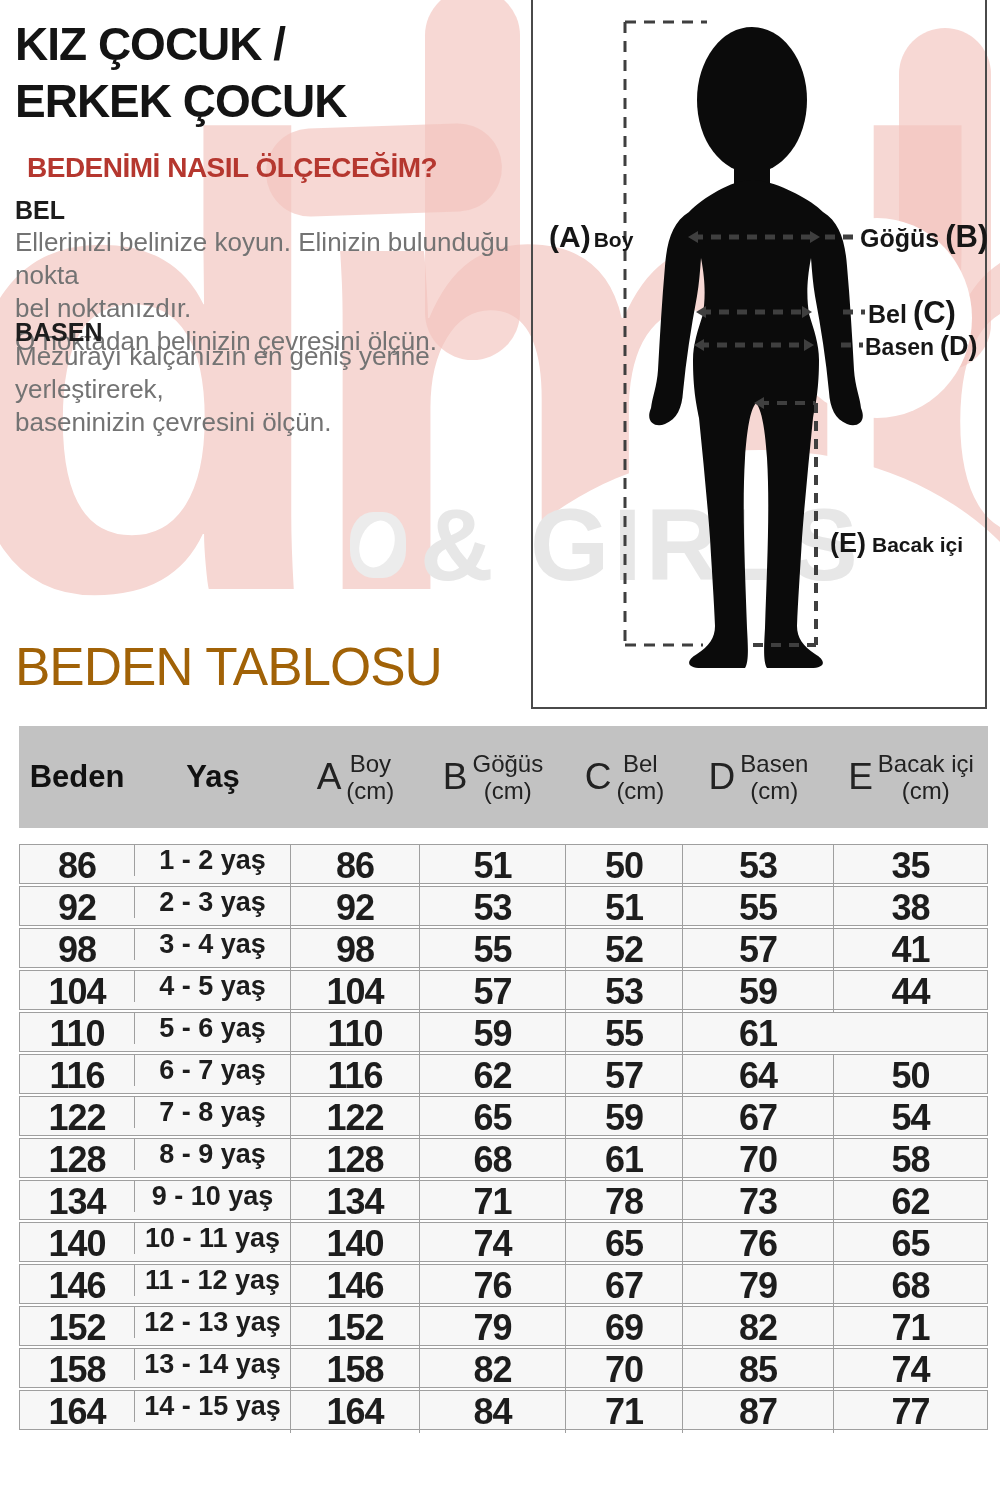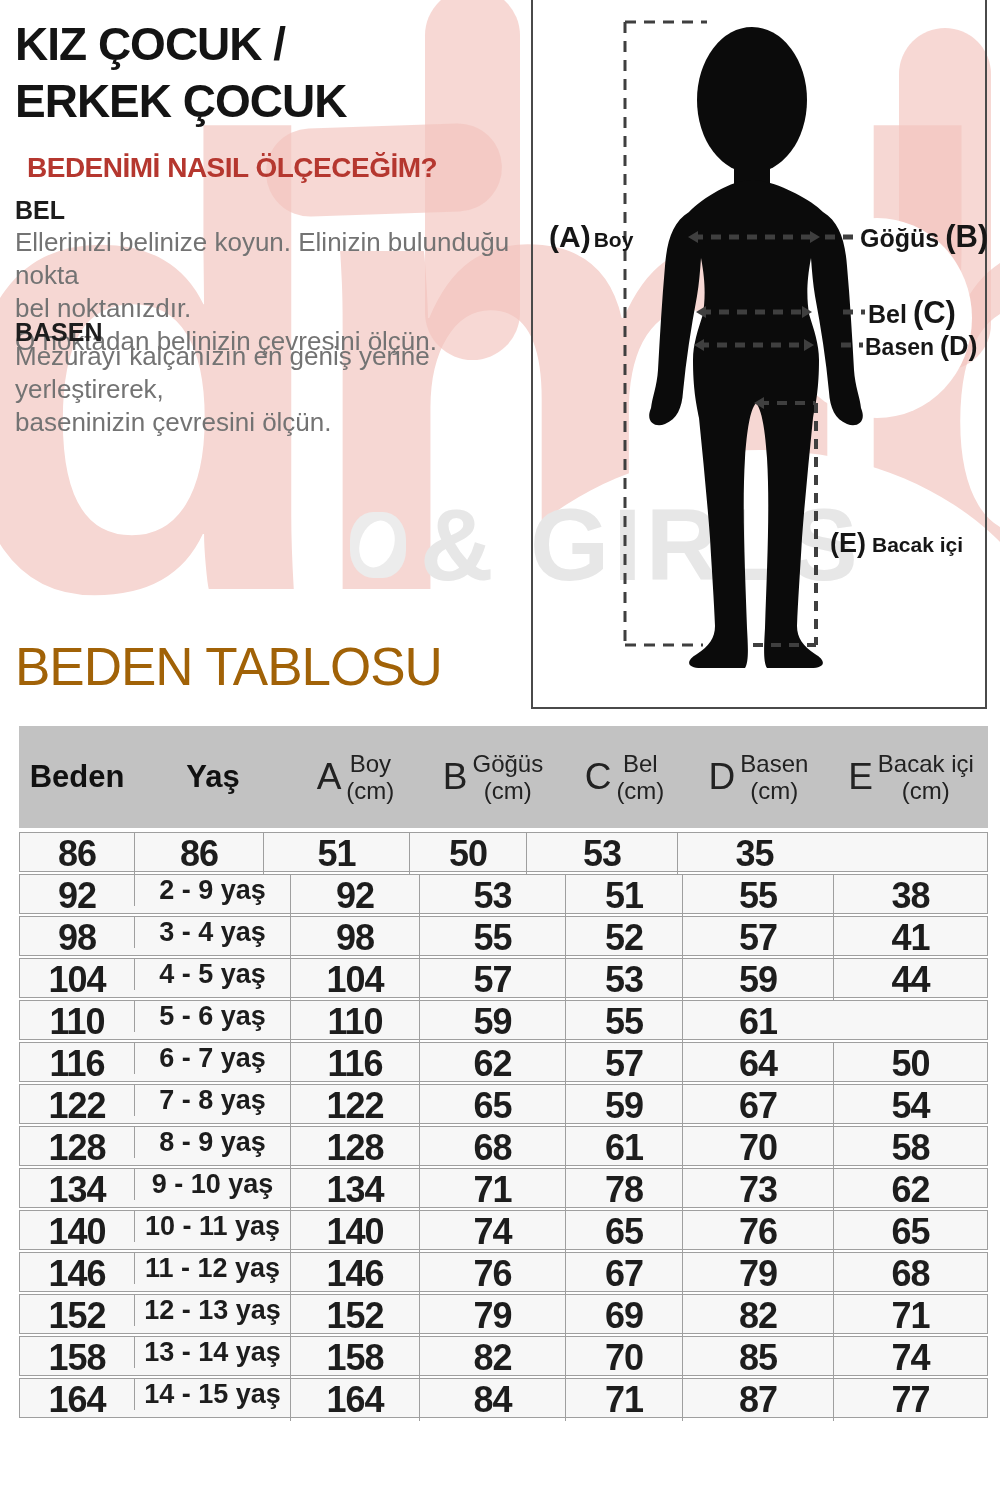--- a/index.html
+++ b/index.html
@@ -57,21 +57,21 @@
     font-weight:600; color:#161616; white-space:nowrap; }
   .ml-big{ font-size:30px; } .ml-small{ font-size:21px; }
   .lab-a{ left:549px; top:220px; gap:3px; }
   .lab-b{ left:860px; top:219px; } .lab-b .ml-big{ font-size:31px; } .lab-b .ml-small{ font-size:25px; }
   .lab-c{ left:868px; top:295px; } .lab-c .ml-big{ font-size:31px; } .lab-c .ml-small{ font-size:25px; }
   .lab-d{ left:865px; top:331px; } .lab-d .ml-big{ font-size:27px; } .lab-d .ml-small{ font-size:23px; }
   .lab-e{ left:830px; top:528px; } .lab-e .ml-big{ font-size:27px; }
   
   .size-table{ position:absolute; left:19px; top:726px; width:969px; z-index:3; }
   .thead{
-    display:flex; align-items:center; height:102px; background:#c2c2c2; margin-bottom:4px;
+    display:flex; align-items:center; height:102px; background:#c2c2c2; margin-bottom:16px;
   }
   .trow{
     display:flex; align-items:flex-start; height:40px; background:#f7f7f7;
     border:1px solid #9f9f9f; margin-bottom:2px;
   }
   .tcell{ display:flex; align-items:center; justify-content:center; }
   .trow .tcell + .tcell{ border-left:1px solid #9f9f9f; }
   .c0{ width:116px; } .c1{ width:156px; } .c2{ width:129px; }
   .c3{ width:146px; } .c4{ width:117px; } .c5{ width:151px; } .c6{ width:154px; }
   .trow .c0{ width:114px; } 
@@ -251,29 +251,30 @@
           <span class="h-stack">
             <span>Bacak içi</span>
             <span>(cm)</span>
           </span>
         </div>
       </div>
     <div id="tbody">
 
     <div class="trow">
           <div class="tcell c0 v-num">86</div>
+          <div class="tcell c1 v-age">1 - 2 yaş</div>
           <div class="tcell c2 v-num">86</div>
           <div class="tcell c3 v-num">51</div>
           <div class="tcell c4 v-num">50</div>
           <div class="tcell c5 v-num">53</div>
           <div class="tcell c6 v-num">35</div>
         </div>
         <div class="trow">
           <div class="tcell c0 v-num">92</div>
-          <div class="tcell c1 v-age">2 - 9 yaş</div>
+          <div class="tcell c1 v-age">2 - 3 yaş</div>
           <div class="tcell c2 v-num">92</div>
           <div class="tcell c3 v-num">53</div>
           <div class="tcell c4 v-num">51</div>
           <div class="tcell c5 v-num">55</div>
           <div class="tcell c6 v-num">38</div>
         </div>
         <div class="trow">
           <div class="tcell c0 v-num">98</div>
           <div class="tcell c1 v-age">3 - 4 yaş</div>
           <div class="tcell c2 v-num">98</div>

